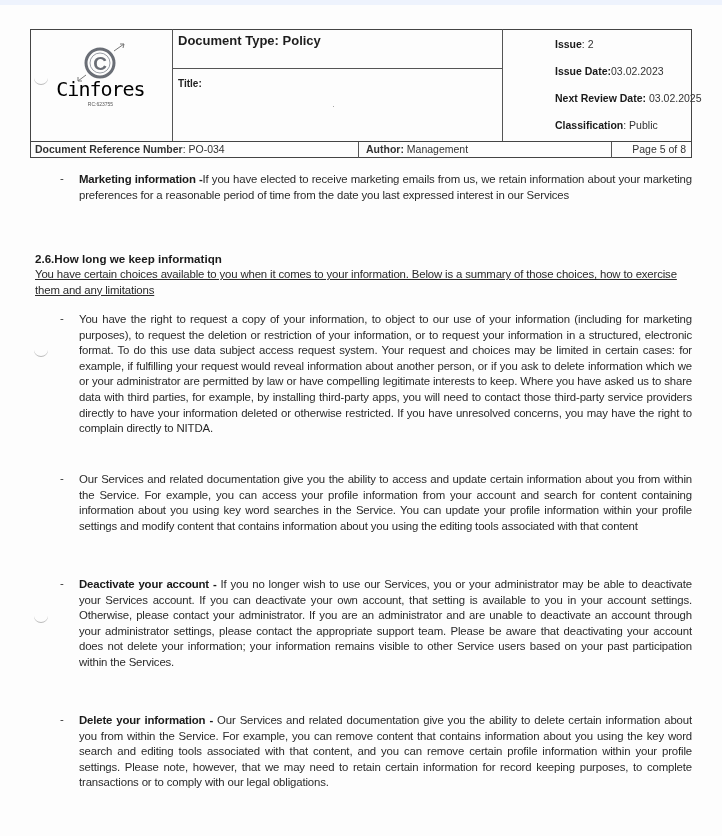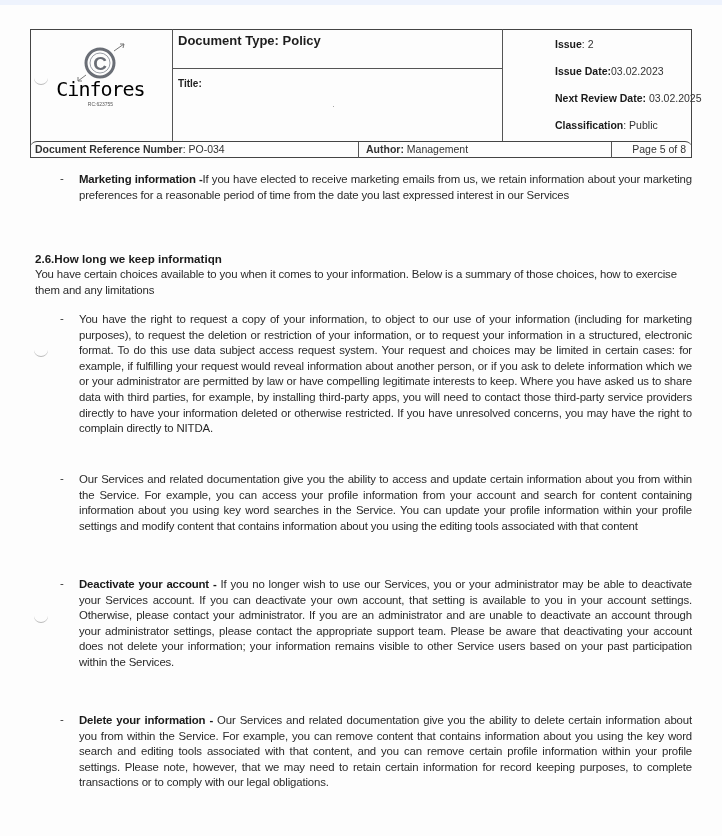--- a/index.html
+++ b/index.html
@@ -12,21 +12,21 @@
   .page { position: absolute; left: 0; top: 5px; width: 722px; height: 831px; background: #fdfdfd; }
 
   
   .hdr { position: absolute; border: 1px solid #3a3a3a; box-sizing: border-box; }
   .hdr-outer { left: 30px; top: 29px; width: 662px; height: 129px; border-color: #444; }
   .cell { position: absolute; box-sizing: border-box; }
   .logo-cell { left: 30px; top: 29px; width: 143px; height: 113px; border-right: 1px solid #555; }
   .mid-top { left: 172px; top: 29px; width: 331px; height: 40px; border-bottom: 1px solid #555; }
   .mid-main { left: 172px; top: 52px; width: 331px; height: 90px; }
   .right-col { left: 502px; top: 29px; width: 190px; height: 113px; border-left: 1px solid #555; }
-  .bottom-row { left: 30px; top: 141px; width: 662px; height: 17px; border-top: 1px solid #444; border-radius: 7px; }
+  .bottom-row { left: 30px; top: 141px; width: 662px; height: 17px; border-top: 1px solid #444; }
   .div-author { position: absolute; left: 328px; top: 0; width: 1px; height: 16px; background: #555; }
   .div-page { position: absolute; left: 581px; top: 0; width: 1px; height: 16px; background: #555; }
 
   .doctype { position: absolute; left: 6px; top: 4px; font-size: 13px; font-weight: bold; color: #1e1e1e; }
   .title-label { position: absolute; left: 6px; top: 26px; font-size: 10px; font-weight: bold; color: #222; }
   .title-text { position: absolute; left: 5px; top: 38px; font-size: 23px; font-weight: bold; color: #1a1a1a; letter-spacing: 0.2px; }
   .title-mark { position: absolute; left: 160px; top: 49px; font-size: 9px; color: #999; }
 
   .meta { position: absolute; left: 7px; font-size: 10.5px; color: #333; white-space: nowrap; }
   .meta b { color: #1a1a1a; padding-left: 45px; }
@@ -39,21 +39,21 @@
   
   .logo { position: absolute; left: 38px; top: 47px; width: 125px; height: 80px; }
   .logo-word { position: absolute; left: 0; top: 34px; width: 125px; text-align: center; font-family: "DejaVu Sans Mono", monospace; font-size: 20px; color: #000000; letter-spacing: -1px; }
   .logo-rc { position: absolute; left: 0; top: 58px; width: 125px; text-align: center; font-size: 5px; color: #555; }
 
   
   .block { position: absolute; left: 79px; width: 613px; font-size: 11.4px; line-height: 15.6px; color: #2a2a2a; text-align: justify; letter-spacing: -0.15px; }
   .dash { position: absolute; left: 60px; font-size: 11.4px; color: #333; }
   .block b { color: #1a1a1a; }
   .sec-head { position: absolute; left: 35px; top: 252px; font-size: 11.6px; font-weight: bold; color: #1a1a1a; }
-  .sec-intro { position: absolute; left: 35px; top: 267px; width: 657px; font-size: 11.4px; line-height: 15.6px; color: #2a2a2a; letter-spacing: -0.15px; }
+  .sec-intro { position: absolute; left: 35px; top: 267px; width: 657px; font-size: 11.4px; line-height: 15.6px; color: #2a2a2a; letter-spacing: -0.15px; text-decoration: underline; }
 
   .scan-mark { position: absolute; width: 14px; height: 8px; border-bottom: 1.5px solid #bbb; border-radius: 0 0 10px 10px; }
 </style>
 </head>
 <body>
 
 <div class="topband"></div>
 <div class="page"></div>
 
 <div class="hdr hdr-outer"></div>

